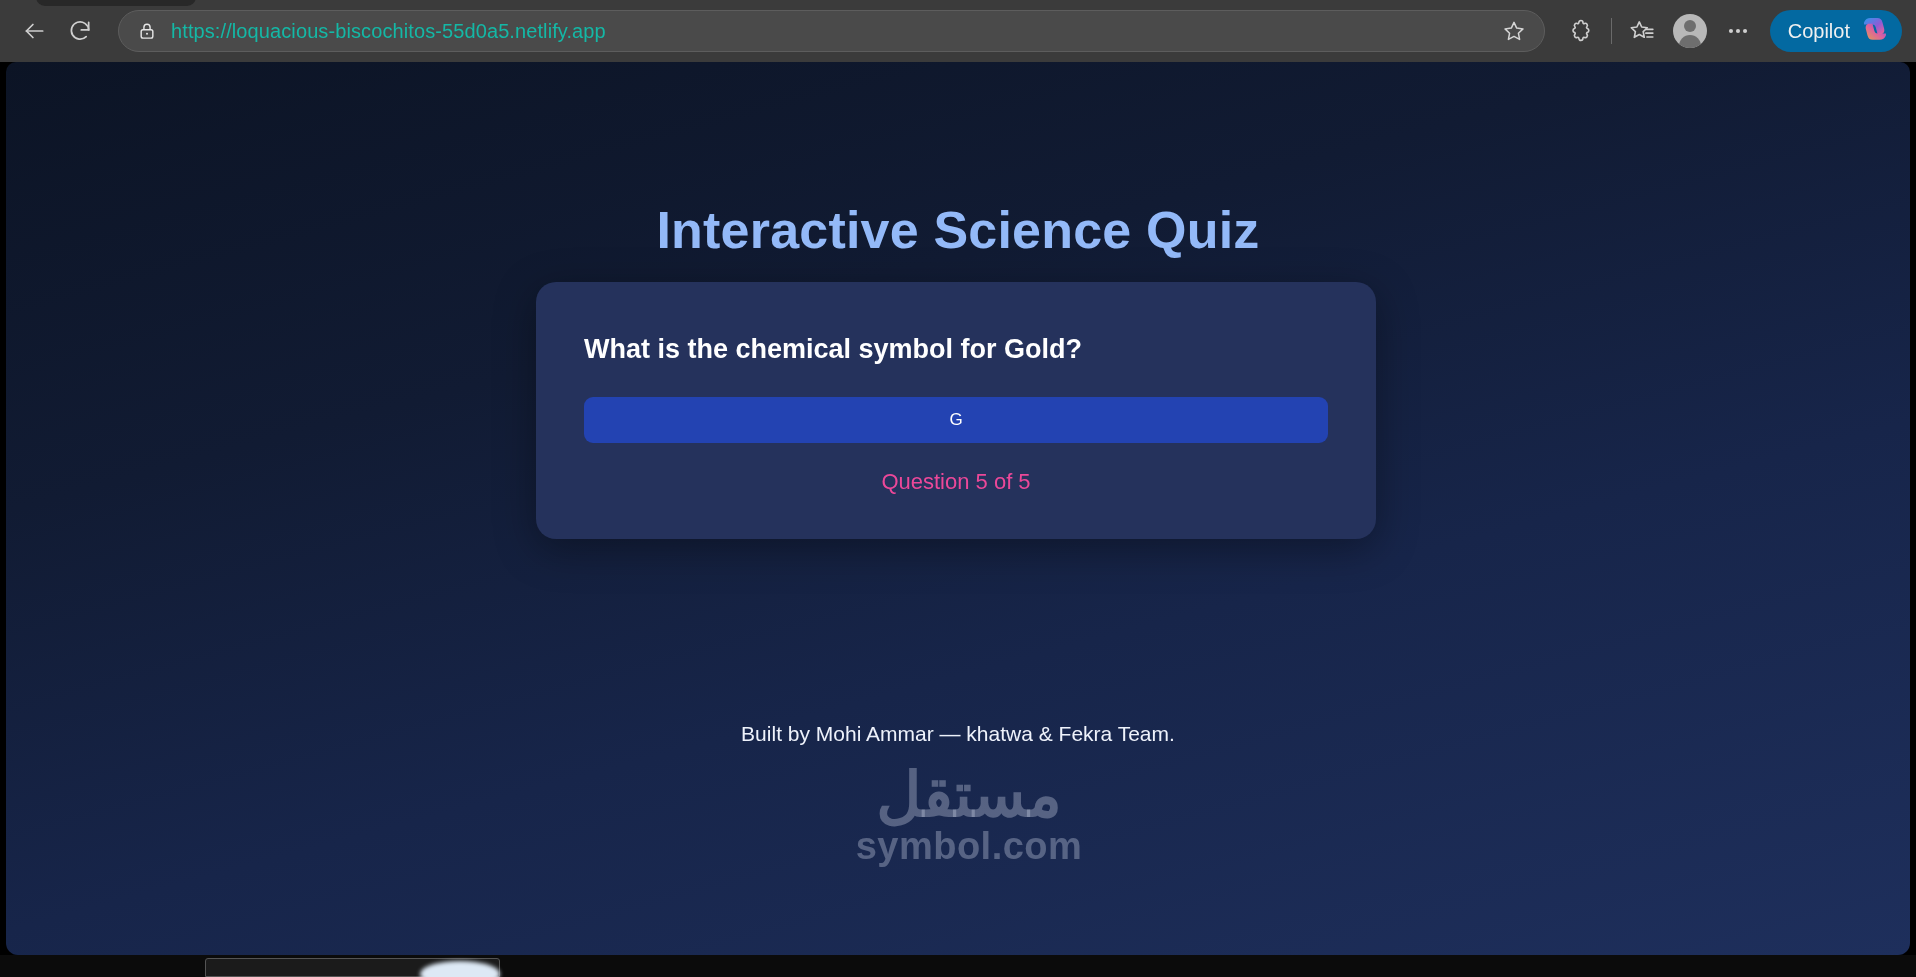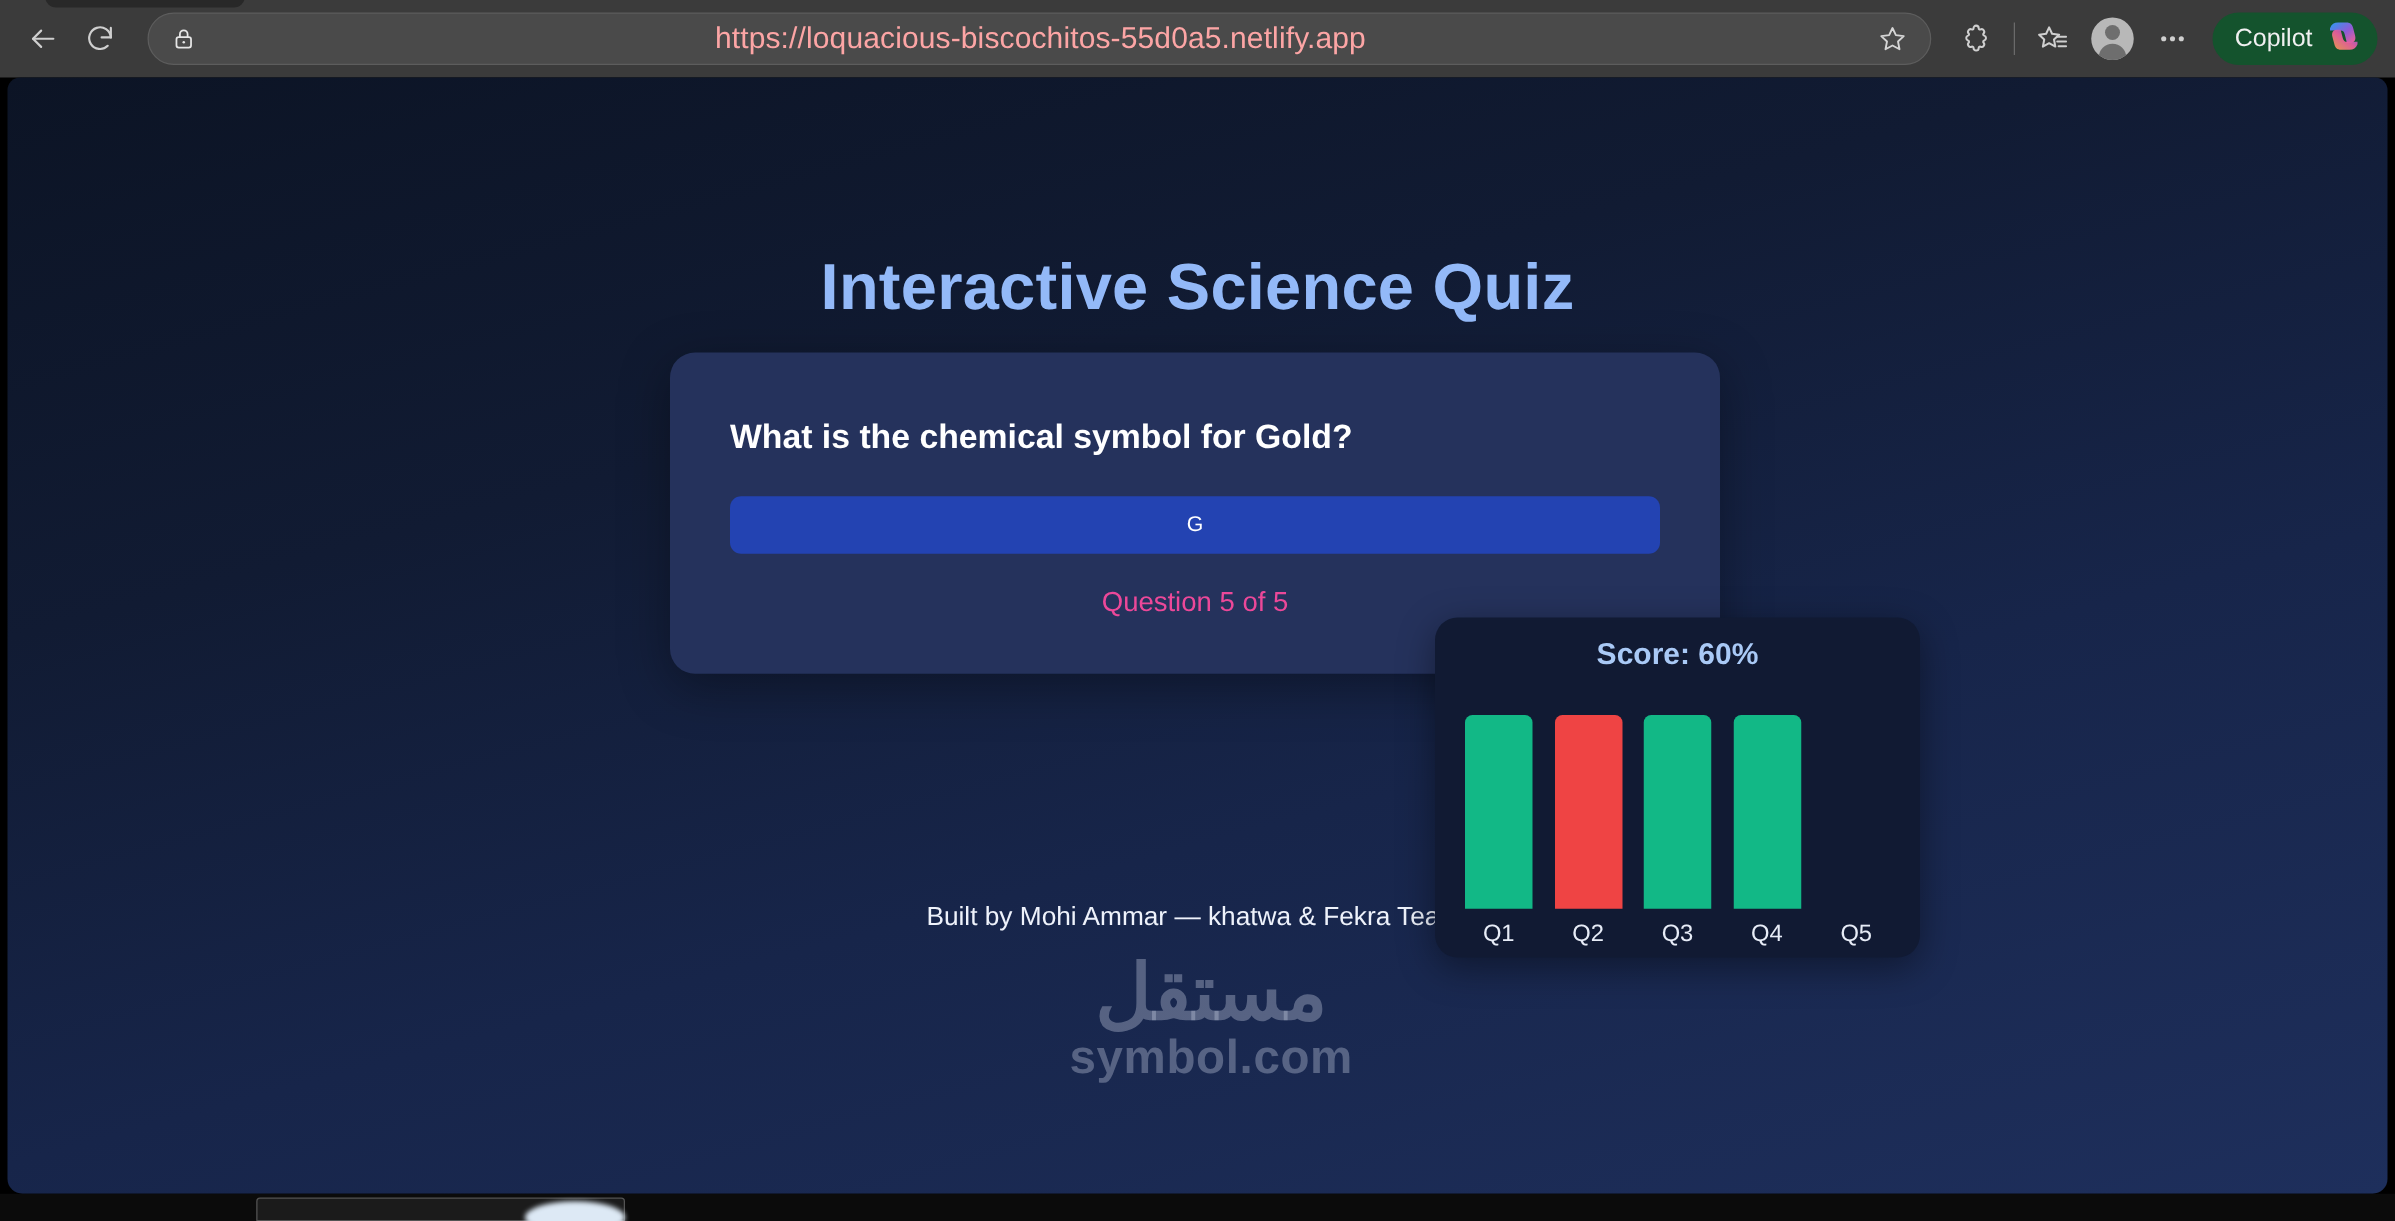--- a/index.html
+++ b/index.html
@@ -48,28 +48,27 @@
     border: 1px solid #5d5d5d;
     border-radius: 21px;
     display: flex;
     align-items: center;
     padding: 0 10px 0 18px;
     min-width: 0;
   }
   #lock-icon { flex: 0 0 auto; display: flex; align-items: center; color: #e6e6e6; }
   #url-text {
     flex: 1 1 auto;
-    color: #fca5a5;
-    font-size: 24px;
+    color: #14b8a6;
+    font-size: 20px;
     margin-left: 14px;
     white-space: nowrap;
     overflow: hidden;
     text-overflow: ellipsis;
     letter-spacing: .1px;
-    text-align: center;
   }
   #fav-star { flex: 0 0 auto; width: 40px; height: 40px; display:flex; align-items:center; justify-content:center; color:#d5d5d5; }
 
   .chrome-sep {
     width: 1px; height: 26px;
     background: #6a6a6a;
     flex: 0 0 auto;
     margin: 0 4px;
   }
   #avatar {
@@ -94,21 +93,21 @@
     content: "";
     position: absolute;
     left: 50%; top: 21px;
     transform: translateX(-50%);
     width: 22px; height: 16px;
     border-radius: 11px 11px 0 0;
     background: #6e6e6e;
   }
   #copilot-btn {
     height: 42px;
-    background: #14532d;
+    background: #0369a1;
     border-radius: 21px;
     display: flex;
     align-items: center;
     gap: 10px;
     padding: 0 12px 0 18px;
     flex: 0 0 auto;
     margin-left: 6px;
   }
   #copilot-label { color: #f0f0f0; font-size: 20px; }
   #copilot-logo { width: 30px; height: 26px; }
@@ -386,45 +385,20 @@
       <div id="question-counter">Question 5 of 5</div>
     </div>
 
     <div id="footer-credit">Built by Mohi Ammar — khatwa &amp; Fekra Team.</div>
 
     <div id="watermark">
       <div id="watermark-arabic">مستقل</div>
       <div id="watermark-domain">symbol.com</div>
     </div>
 
-    <div id="score-panel">
-      <div id="score-label">Score: 60%</div>
-      <div id="score-chart">
-          <div class="chart-col">
-            <div class="chart-bar" style="height: 155px; background: rgb(18, 184, 134);"></div>
-            <div class="chart-tick">Q1</div>
-          </div>
-          <div class="chart-col">
-            <div class="chart-bar" style="height: 155px; background: rgb(239, 68, 68);"></div>
-            <div class="chart-tick">Q2</div>
-          </div>
-          <div class="chart-col">
-            <div class="chart-bar" style="height: 155px; background: rgb(18, 184, 134);"></div>
-            <div class="chart-tick">Q3</div>
-          </div>
-          <div class="chart-col">
-            <div class="chart-bar" style="height: 155px; background: rgb(18, 184, 134);"></div>
-            <div class="chart-tick">Q4</div>
-          </div>
-          <div class="chart-col">
-            <div class="chart-bar empty" style="height: 0px;"></div>
-            <div class="chart-tick">Q5</div>
-          </div>
-        </div>
-    </div>
 
   </div>
 </div>
 
 <div id="taskbar">
   <div id="taskbar-panel"></div>
   <div id="taskbar-glow"></div>
 </div>
 
 </body></html>

